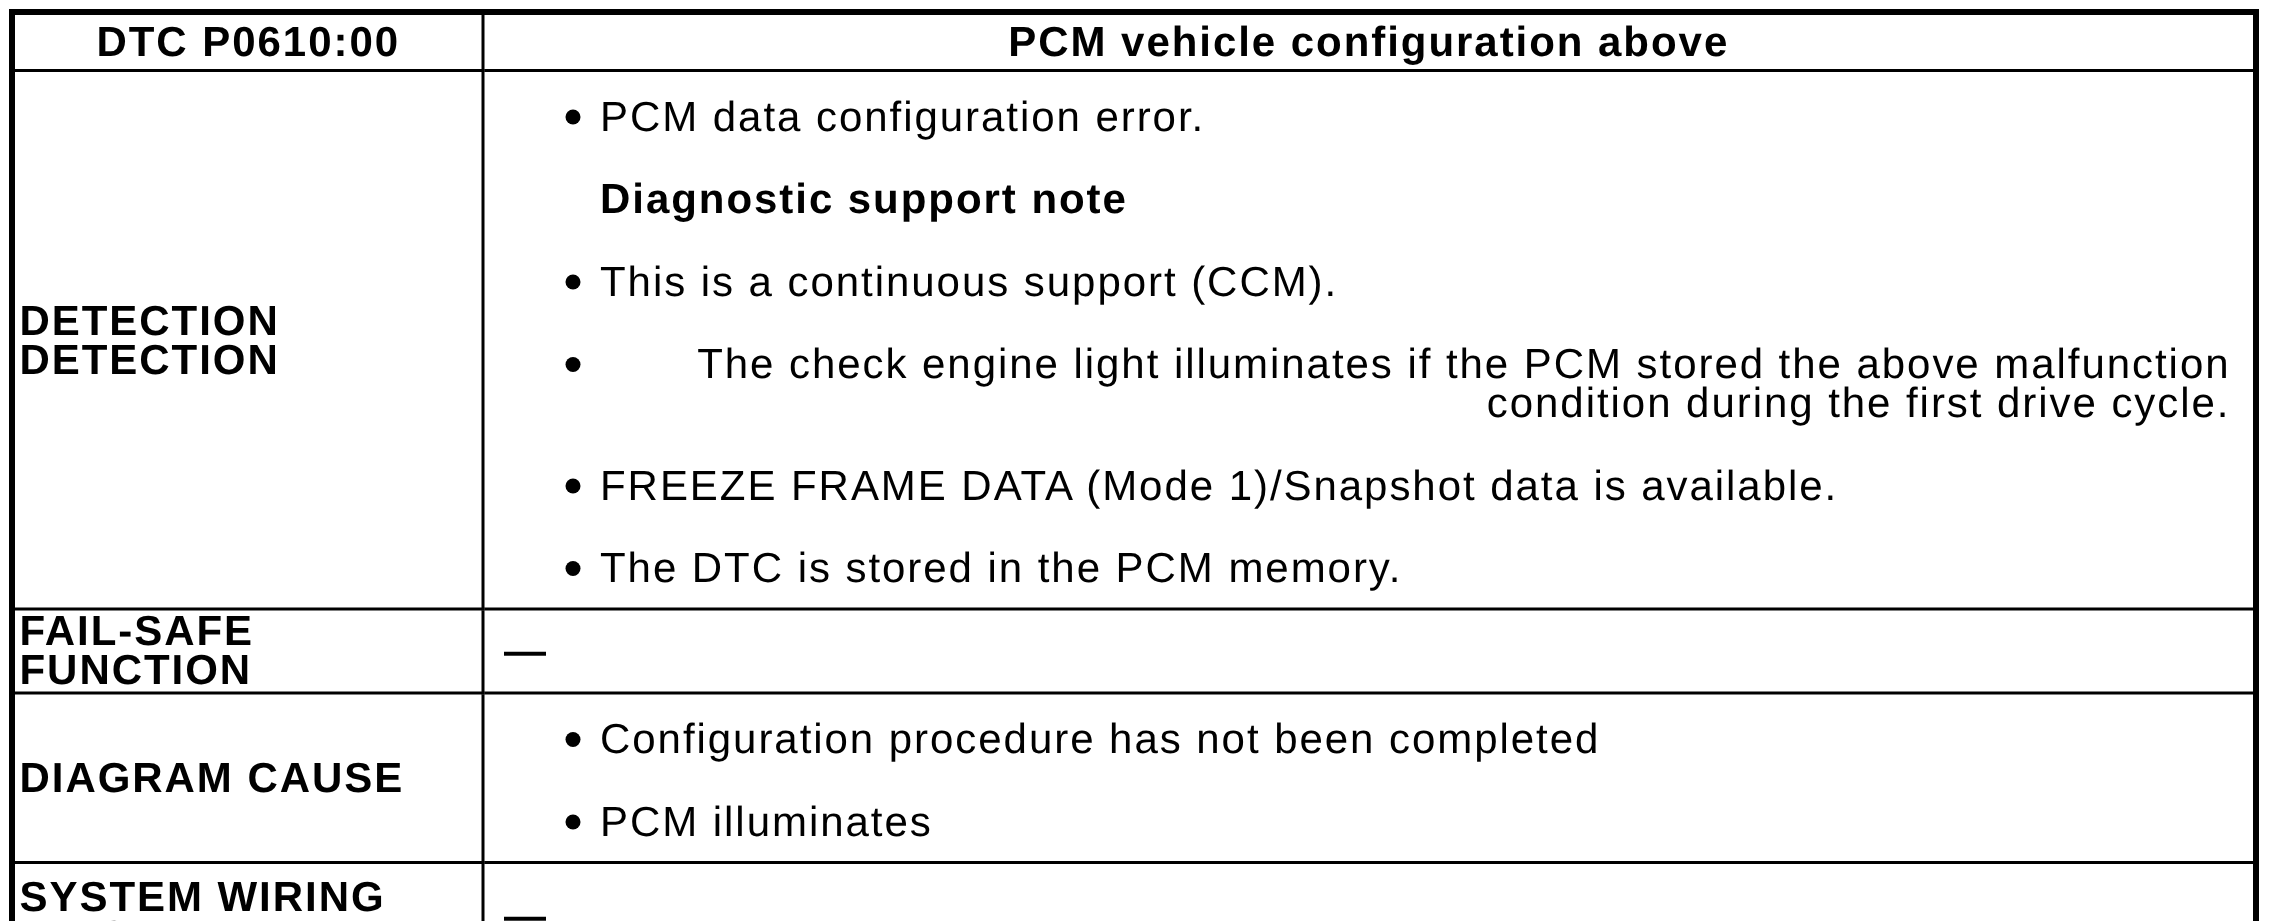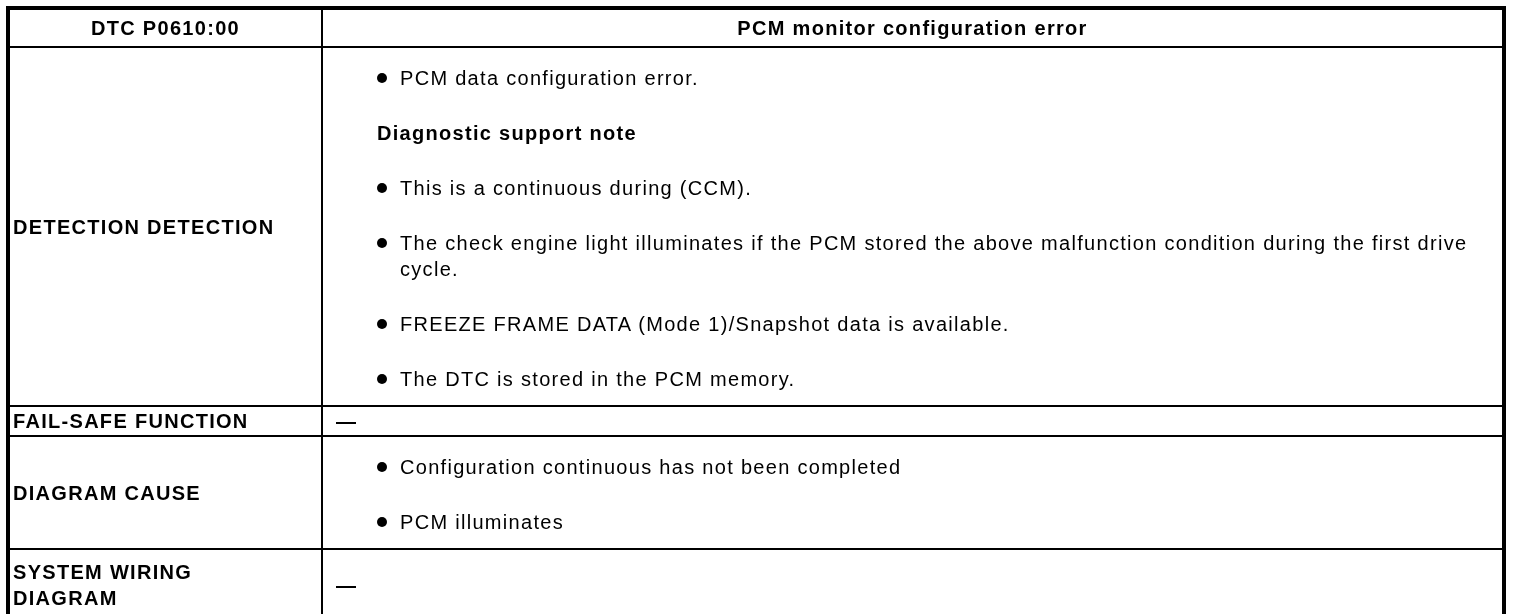--- a/index.html
+++ b/index.html
@@ -17,21 +17,21 @@
   .dtc-table {
     border-collapse: collapse;
     table-layout: fixed;
     margin: 6px 0 0 6px;
     width: 1500px;
     border: 4px solid #000000;
   }
   .dtc-table td {
     border: 2px solid #000000;
     vertical-align: middle;
-    font-size: 20px;
+    font-size: 28px;
     letter-spacing: 1.3px;
     line-height: 26px;
   }
   .col-label { width: 314px; }
   .hdr-cell {
     font-weight: bold;
     text-align: center;
     height: 34px;
   }
   .label-cell {
@@ -43,32 +43,34 @@
   .content-cell {
     vertical-align: top;
   }
   .list {
     padding: 16px 14px 12px 53px;
   }
   .list-item {
     display: flex;
     align-items: flex-start;
     margin-bottom: 29px;
+    text-align: right;
   }
   .list-item:last-child { margin-bottom: 0; margin-top: 28px; }
   .dot {
     width: 10px;
     height: 10px;
     border-radius: 50%;
     background: #000000;
     flex: 0 0 auto;
     margin: 8px 13px 0 0;
   }
   .subheading {
     font-weight: bold;
+    margin-left: 23px;
   }
   .dash-cell {
     padding-left: 13px;
     font-weight: bold;
   }
   .row-detection { height: 356px; }
   .row-failsafe { height: 30px; }
   .row-cause { height: 96px; }
   .row-wiring { height: 72px; }
 </style>
@@ -76,37 +78,37 @@
 <body>
 
 <table class="dtc-table">
   <colgroup>
     <col class="col-label">
     <col>
   </colgroup>
   <tbody>
     <tr>
       <td class="hdr-cell">DTC P0610:00</td>
-      <td class="hdr-cell">PCM monitor configuration error</td>
+      <td class="hdr-cell">PCM vehicle configuration above</td>
     </tr>
 
     <tr class="row-detection">
       <td class="label-cell">DETECTION DETECTION</td>
       <td class="content-cell">
         <div class="list">
           <div class="list-item">
             <span class="dot"></span>
             <span>PCM data configuration error.</span>
           </div>
           <div class="list-item">
             <span class="subheading">Diagnostic support note</span>
           </div>
           <div class="list-item">
             <span class="dot"></span>
-            <span>This is a continuous during (CCM).</span>
+            <span>This is a continuous support (CCM).</span>
           </div>
           <div class="list-item">
             <span class="dot"></span>
             <span>The check engine light illuminates if the PCM stored the above malfunction condition during the first drive cycle.</span>
           </div>
           <div class="list-item">
             <span class="dot"></span>
             <span>FREEZE FRAME DATA (Mode 1)/Snapshot data is available.</span>
           </div>
           <div class="list-item">
@@ -121,21 +123,21 @@
       <td class="label-cell">FAIL-SAFE FUNCTION</td>
       <td class="dash-cell">—</td>
     </tr>
 
     <tr class="row-cause">
       <td class="label-cell">DIAGRAM CAUSE</td>
       <td class="content-cell">
         <div class="list">
           <div class="list-item">
             <span class="dot"></span>
-            <span>Configuration continuous has not been completed</span>
+            <span>Configuration procedure has not been completed</span>
           </div>
           <div class="list-item">
             <span class="dot"></span>
             <span>PCM illuminates</span>
           </div>
         </div>
       </td>
     </tr>
 
     <tr class="row-wiring">

